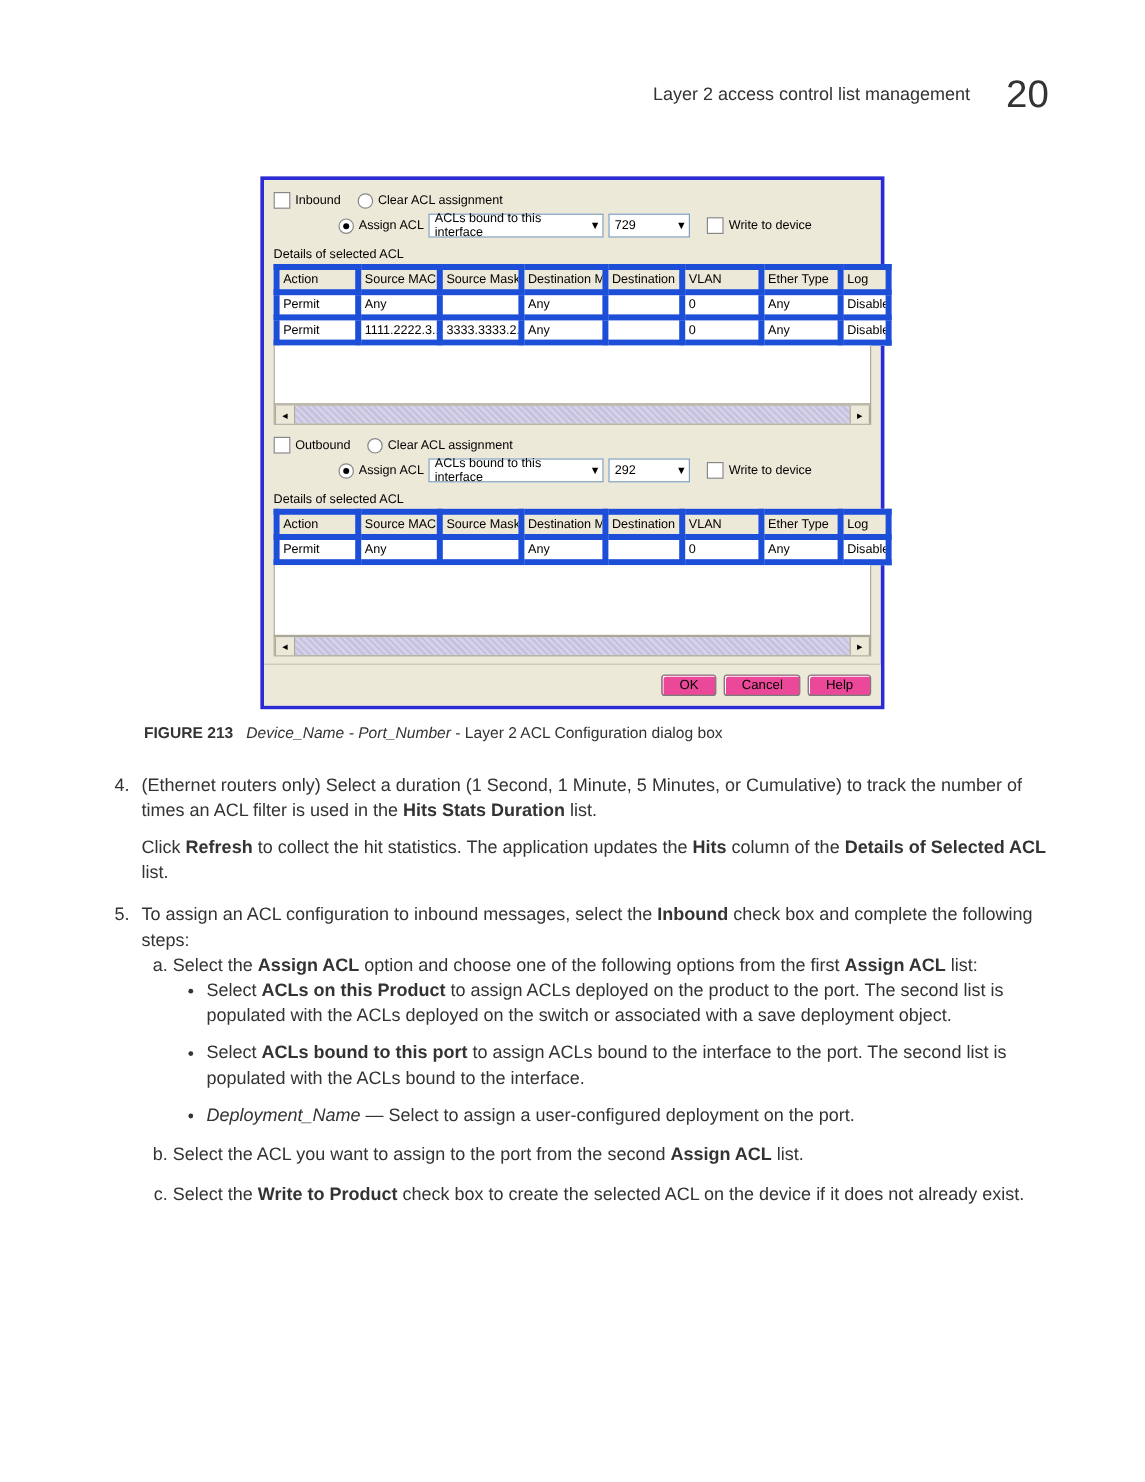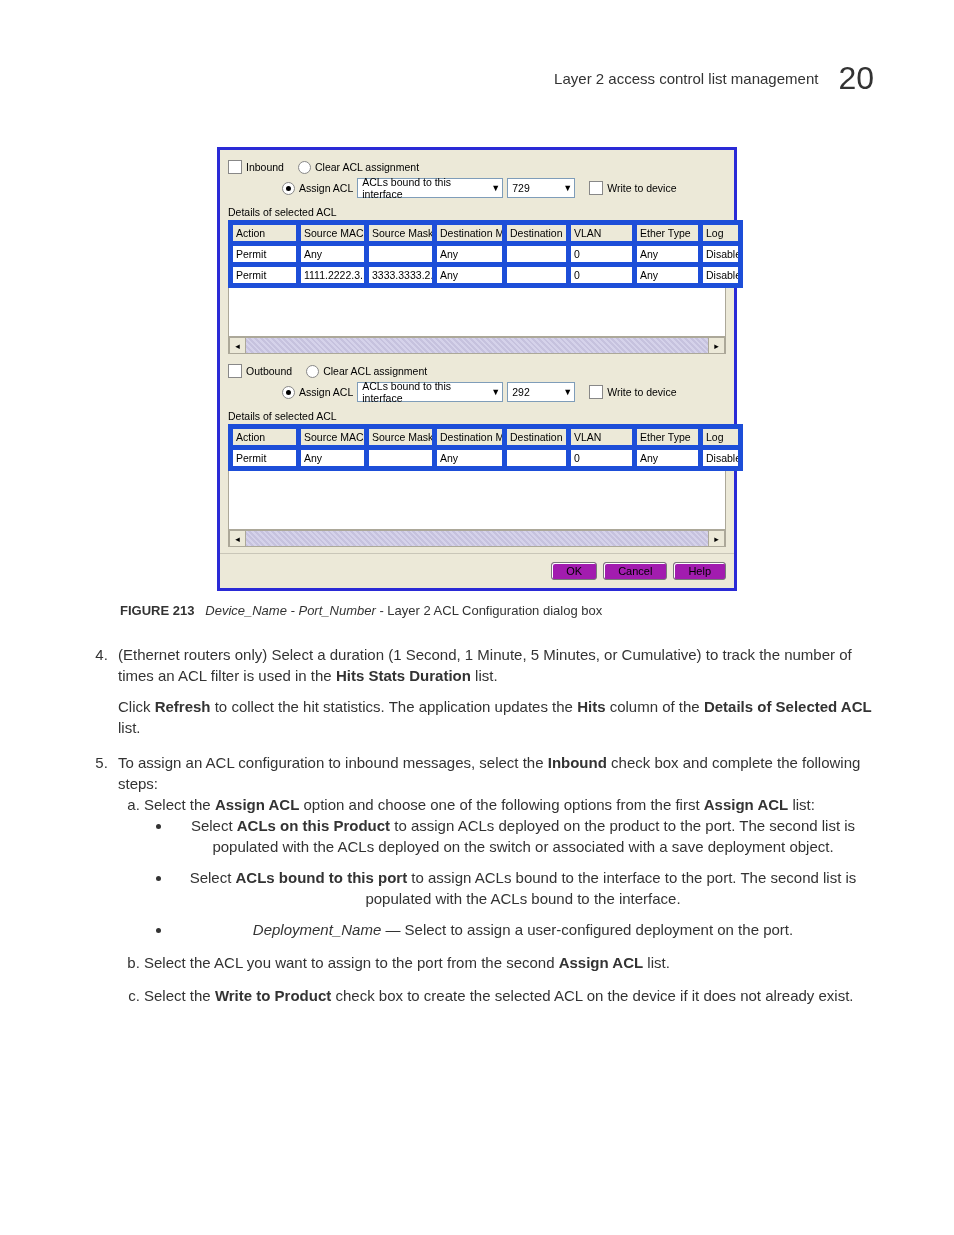--- a/index.html
+++ b/index.html
@@ -10,21 +10,21 @@
     color: #333;
     width: 954px;
   }
   .page {
     padding: 60px 80px 60px 80px;
   }
   .header-row {
     display: flex;
     justify-content: flex-end;
     align-items: center;
-    gap: 20px;
+    gap: 30px;
     margin-bottom: 50px;
   }
   .header-title {
     font-size: 15px;
     color: #333;
   }
   .chapter-num {
     font-size: 32px;
     color: #333;
     font-weight: normal;
@@ -145,21 +145,21 @@
   .btnbar {
     display: flex;
     justify-content: flex-end;
     gap: 6px;
     padding: 8px;
     border-top: 1px solid #c9c6b8;
     background: #ece9d8;
   }
   .winbtn {
     border: 1px solid #7a7a7a;
-    background: #a21caf;
+    background: #ec4899;
     padding: 2px 14px;
     font-size: 11px;
     border-radius: 3px;
     box-shadow: inset 1px 1px 0 #fff;
   }
   .fig-caption {
     text-align: left;
     margin: 8px 0 26px 40px;
     font-size: 13px;
   }
@@ -187,21 +187,20 @@
   ol.letters {
     list-style: lower-alpha;
     padding-left: 26px;
   }
   ol.letters > li {
     margin-bottom: 12px;
   }
   ul.bullets {
     list-style: disc;
     padding-left: 28px;
-    text-align: center;
   }
   ul.bullets > li {
     margin-bottom: 10px;
   }
   .b { font-weight: bold; }
   .i { font-style: italic; margin-top: 41px; }
 </style>
 </head>
 <body>
 

